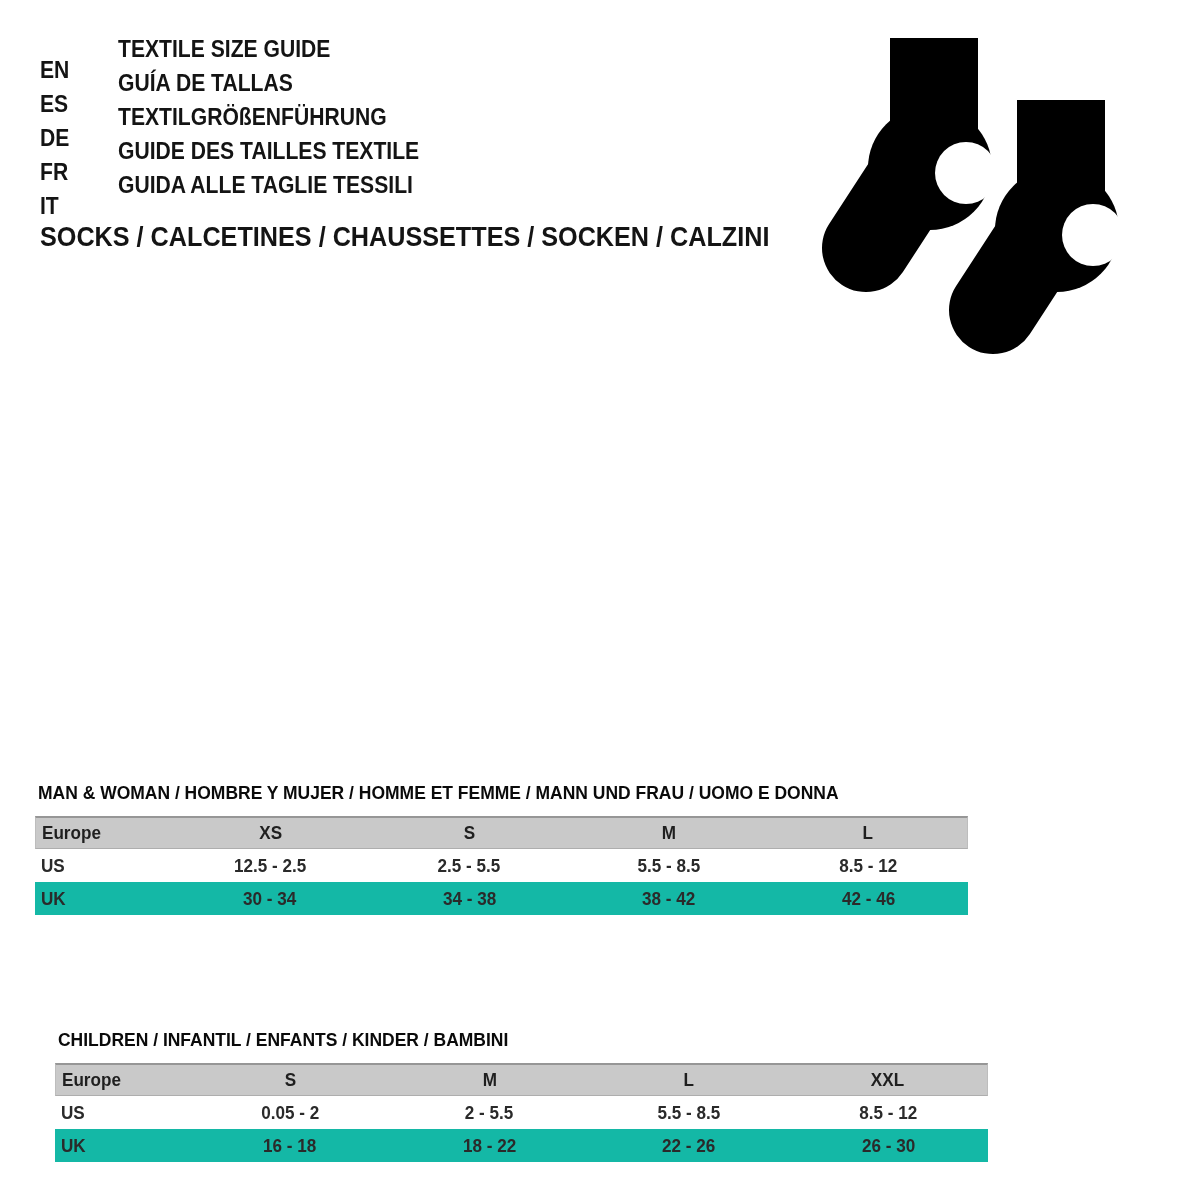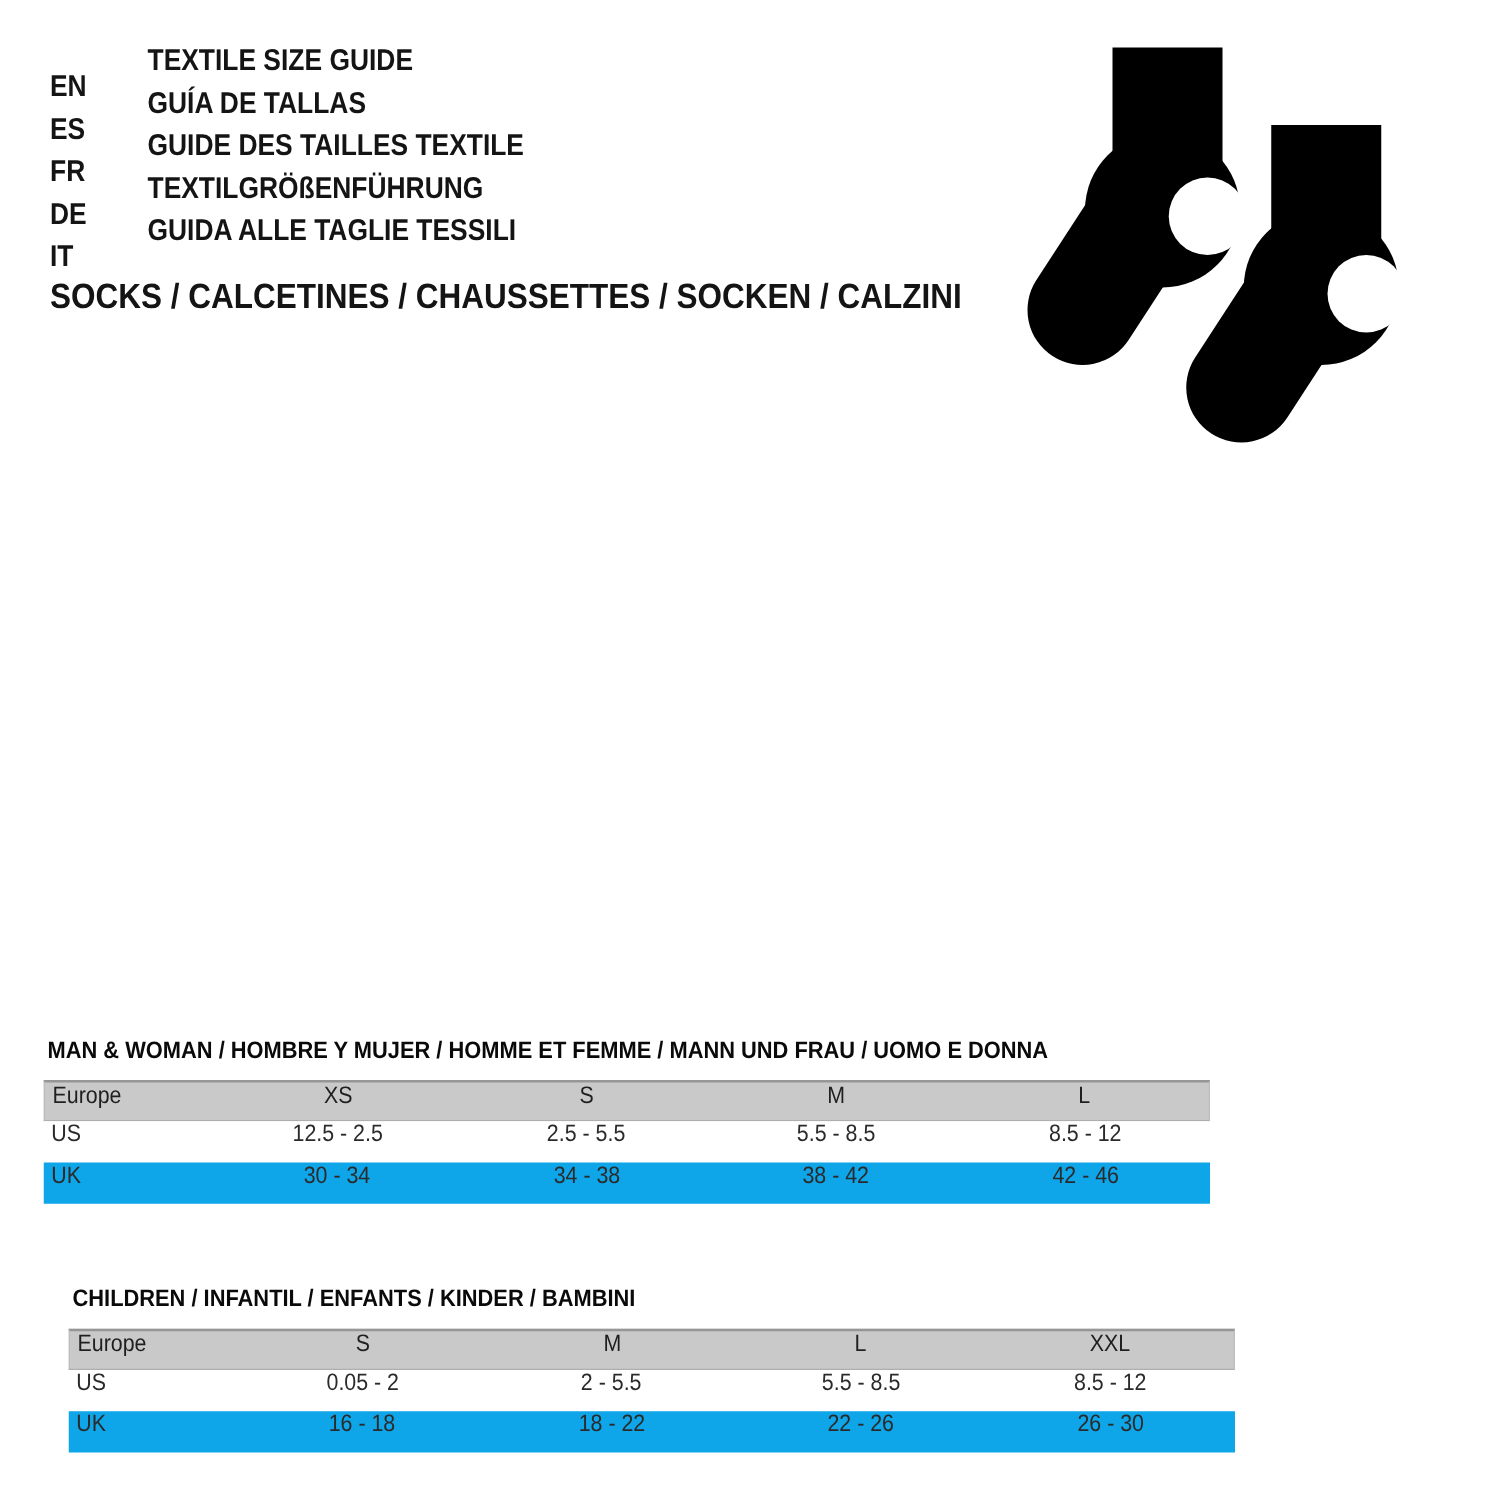--- a/index.html
+++ b/index.html
@@ -24,43 +24,43 @@
     display: flex; align-items: center;
     font-weight: bold; font-size: 28px; color: #141414;
   }
   .category-line .cnd { transform: scaleX(0.9); }
 
   
   .socks { position: absolute; left: 810px; top: 30px; width: 320px; height: 330px; }
 
   
   .table-section { position: absolute; left: 35px; width: 933px; }
-  .s1 { top: 828px; }
+  .s1 { top: 780px; }
   .s2 { top: 1027px; margin-left: 20px; }
   .t-title {
     margin: 0; height: 36px;
     font-size: 19px; font-weight: bold; color: #0a0a0a;
     display: flex; align-items: flex-start; line-height: 25px;
     padding-left: 3px;
   }
   .t-title .cnd { transform: scaleX(0.92); }
   .tbl { width: 100%; }
   .t-head {
     display: flex; height: 33px; box-sizing: border-box;
     background: #c9c9c9;
     border-top: 2px solid #969696;
     border-bottom: 1px solid #aeaeae;
     border-left: 1px solid #bdbdbd;
     border-right: 1px solid #bdbdbd;
   }
   .t-row { display: flex; height: 33px; background: #ffffff; }
-  .t-row.alt { background: #0ea5e9; }
+  .t-row.alt { background: #14b8a6; }
   .cell {
-    flex: 1 1 0; display: flex; justify-content: center;
-    font-size: 19px; font-weight: normal; color: #2a2a2a;
+    flex: 1 1 0; display: flex; align-items: center; justify-content: center;
+    font-size: 19px; font-weight: bold; color: #2a2a2a;
   }
   .t-head .cell { color: #1f1f1f; }
   .cell .cnd { transform: scaleX(0.9); transform-origin: 50% 50%; }
   .cell.lab { flex: 0 0 135px; justify-content: flex-start; padding-left: 6px; box-sizing: border-box; }
   .cell.lab .cnd { transform-origin: 0 50%; }
 </style>
 </head>
 <body>
 
 <div>
@@ -68,26 +68,26 @@
   <div class="lang-block">
     <div class="lang-row">
       <span class="lang-code"><span class="cnd">EN</span></span>
       <span class="lang-label"><span class="cnd">TEXTILE SIZE GUIDE</span></span>
     </div>
     <div class="lang-row">
       <span class="lang-code"><span class="cnd">ES</span></span>
       <span class="lang-label"><span class="cnd">GUÍA DE TALLAS</span></span>
     </div>
     <div class="lang-row">
+      <span class="lang-code"><span class="cnd">DE</span></span>
+      <span class="lang-label"><span class="cnd">TEXTILGRÖßENFÜHRUNG</span></span>
+    </div>
+    <div class="lang-row">
       <span class="lang-code"><span class="cnd">FR</span></span>
       <span class="lang-label"><span class="cnd">GUIDE DES TAILLES TEXTILE</span></span>
-    </div>
-    <div class="lang-row">
-      <span class="lang-code"><span class="cnd">DE</span></span>
-      <span class="lang-label"><span class="cnd">TEXTILGRÖßENFÜHRUNG</span></span>
     </div>
     <div class="lang-row">
       <span class="lang-code"><span class="cnd">IT</span></span>
       <span class="lang-label"><span class="cnd">GUIDA ALLE TAGLIE TESSILI</span></span>
     </div>
   </div>
 
   <div class="category-line">
     <span class="cnd">SOCKS / CALCETINES / CHAUSSETTES / SOCKEN / CALZINI</span>
   </div>

